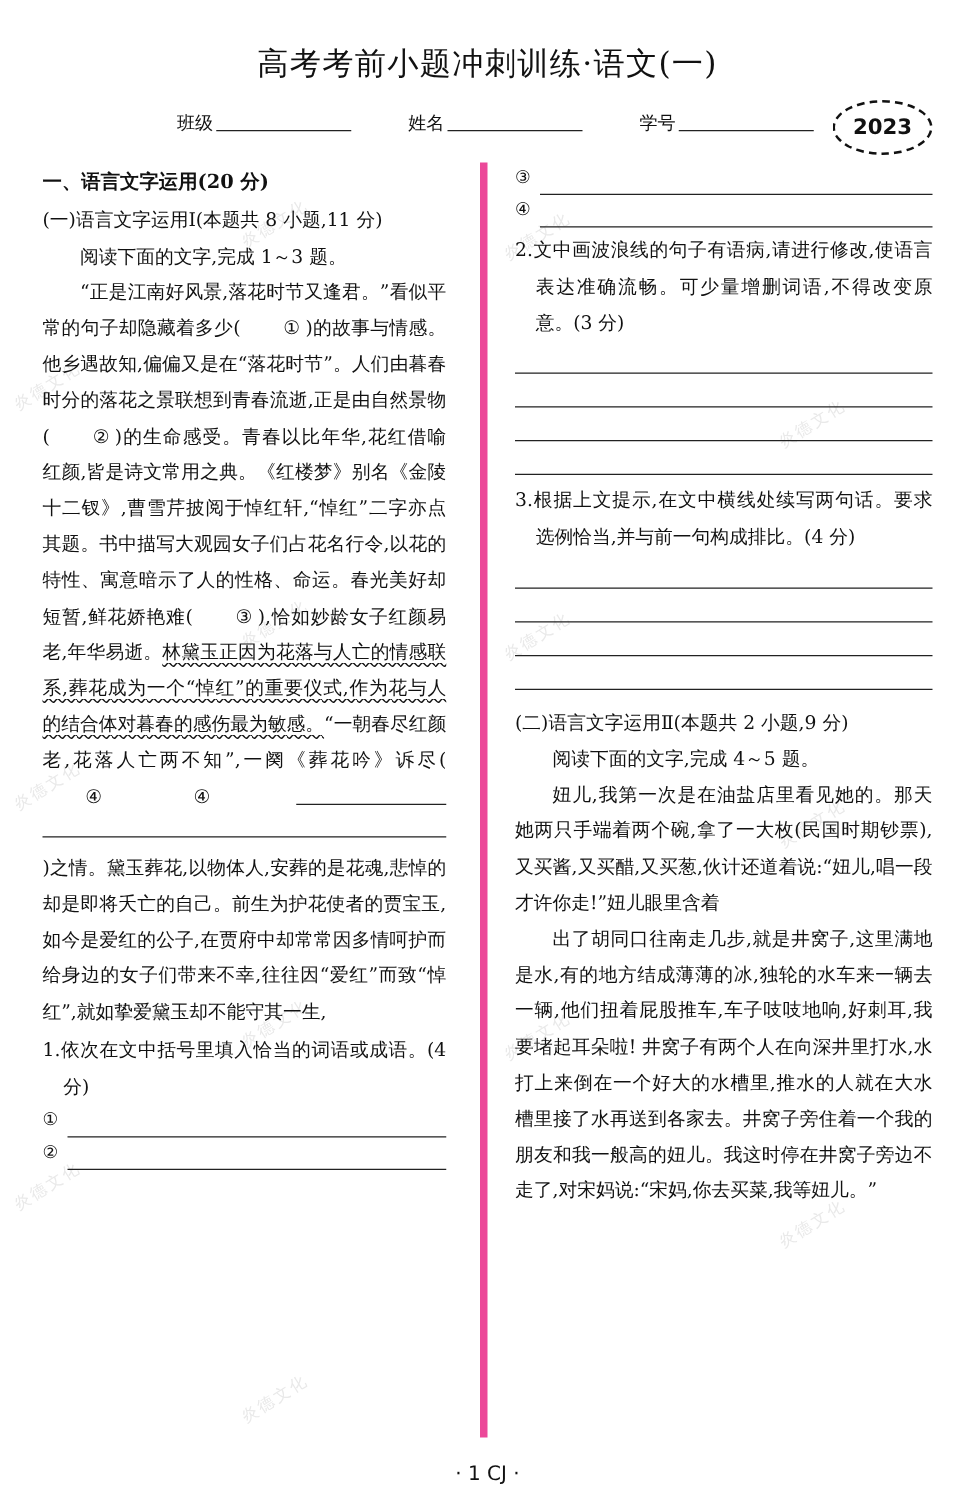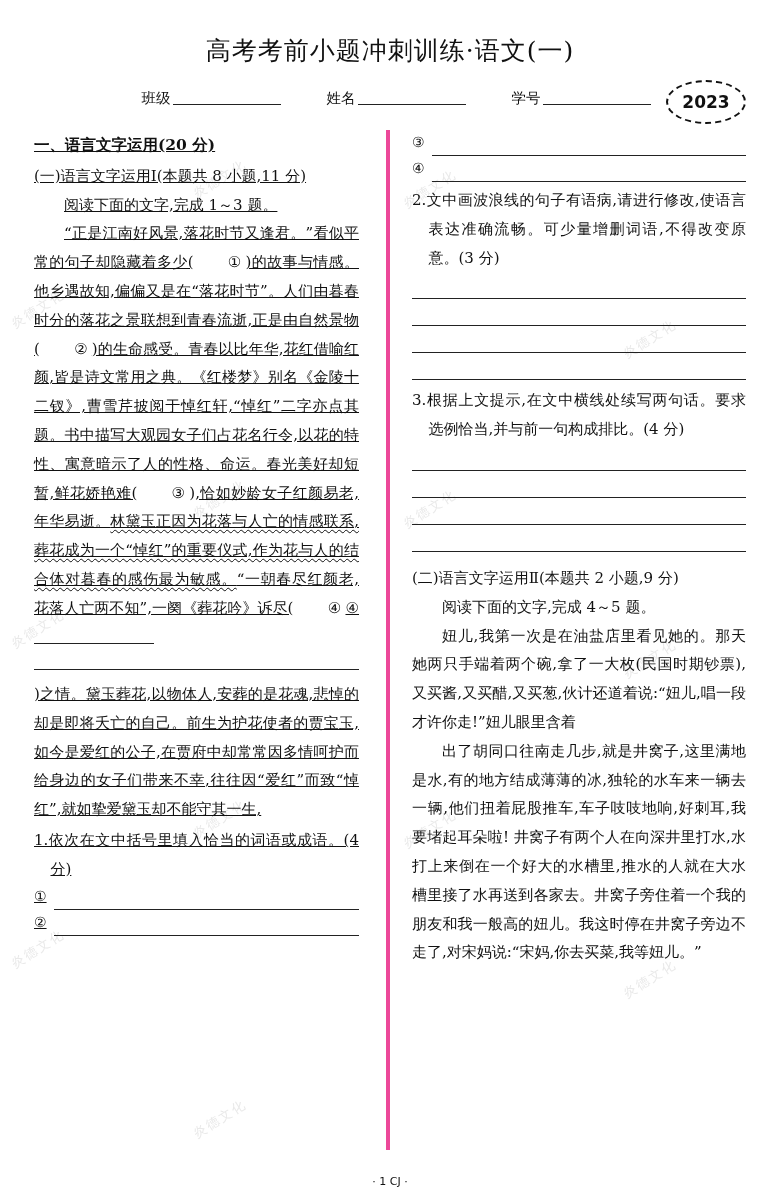--- a/index.html
+++ b/index.html
@@ -77,21 +77,21 @@
     margin-top:22px;
     position:relative;z-index:2;
     height:1020px;
   }
   .col{
     width:50%;
     box-sizing:border-box;
     font-size:15px;
     line-height:1.92;
   }
-  .col.left{padding-right:27px;border-right:4px solid #ec4899;text-decoration:underline;}
+  .col.left{padding-right:27px;border-right:6px solid #ec4899;}
   .col.right{padding-left:22px;}
   .sec-head{
     font-weight:bold;
     font-size:15.5px;
     margin-bottom:2px;
   }
   .sub-head{font-size:15px;margin-bottom:0px;}
   .indent{text-indent:2em;}
   .para{
     text-align:justify;
@@ -132,21 +132,21 @@
   .q{margin-top:4px;}
   .hang{
     padding-left:1.1em;
     text-indent:-1.1em;
   }
   
   .footer{
     position:absolute;
     bottom:10px;left:0;width:100%;
     text-align:center;
-    font-size:11px;
+    font-size:16px;
     font-family:"DejaVu Sans","Liberation Sans",sans-serif;
     z-index:2;
   }
 </style>
 </head>
 <body>
 
 <div class="page">
 
   <div class="wm" style="left:8px;top:300px;">炎德文化</div>

